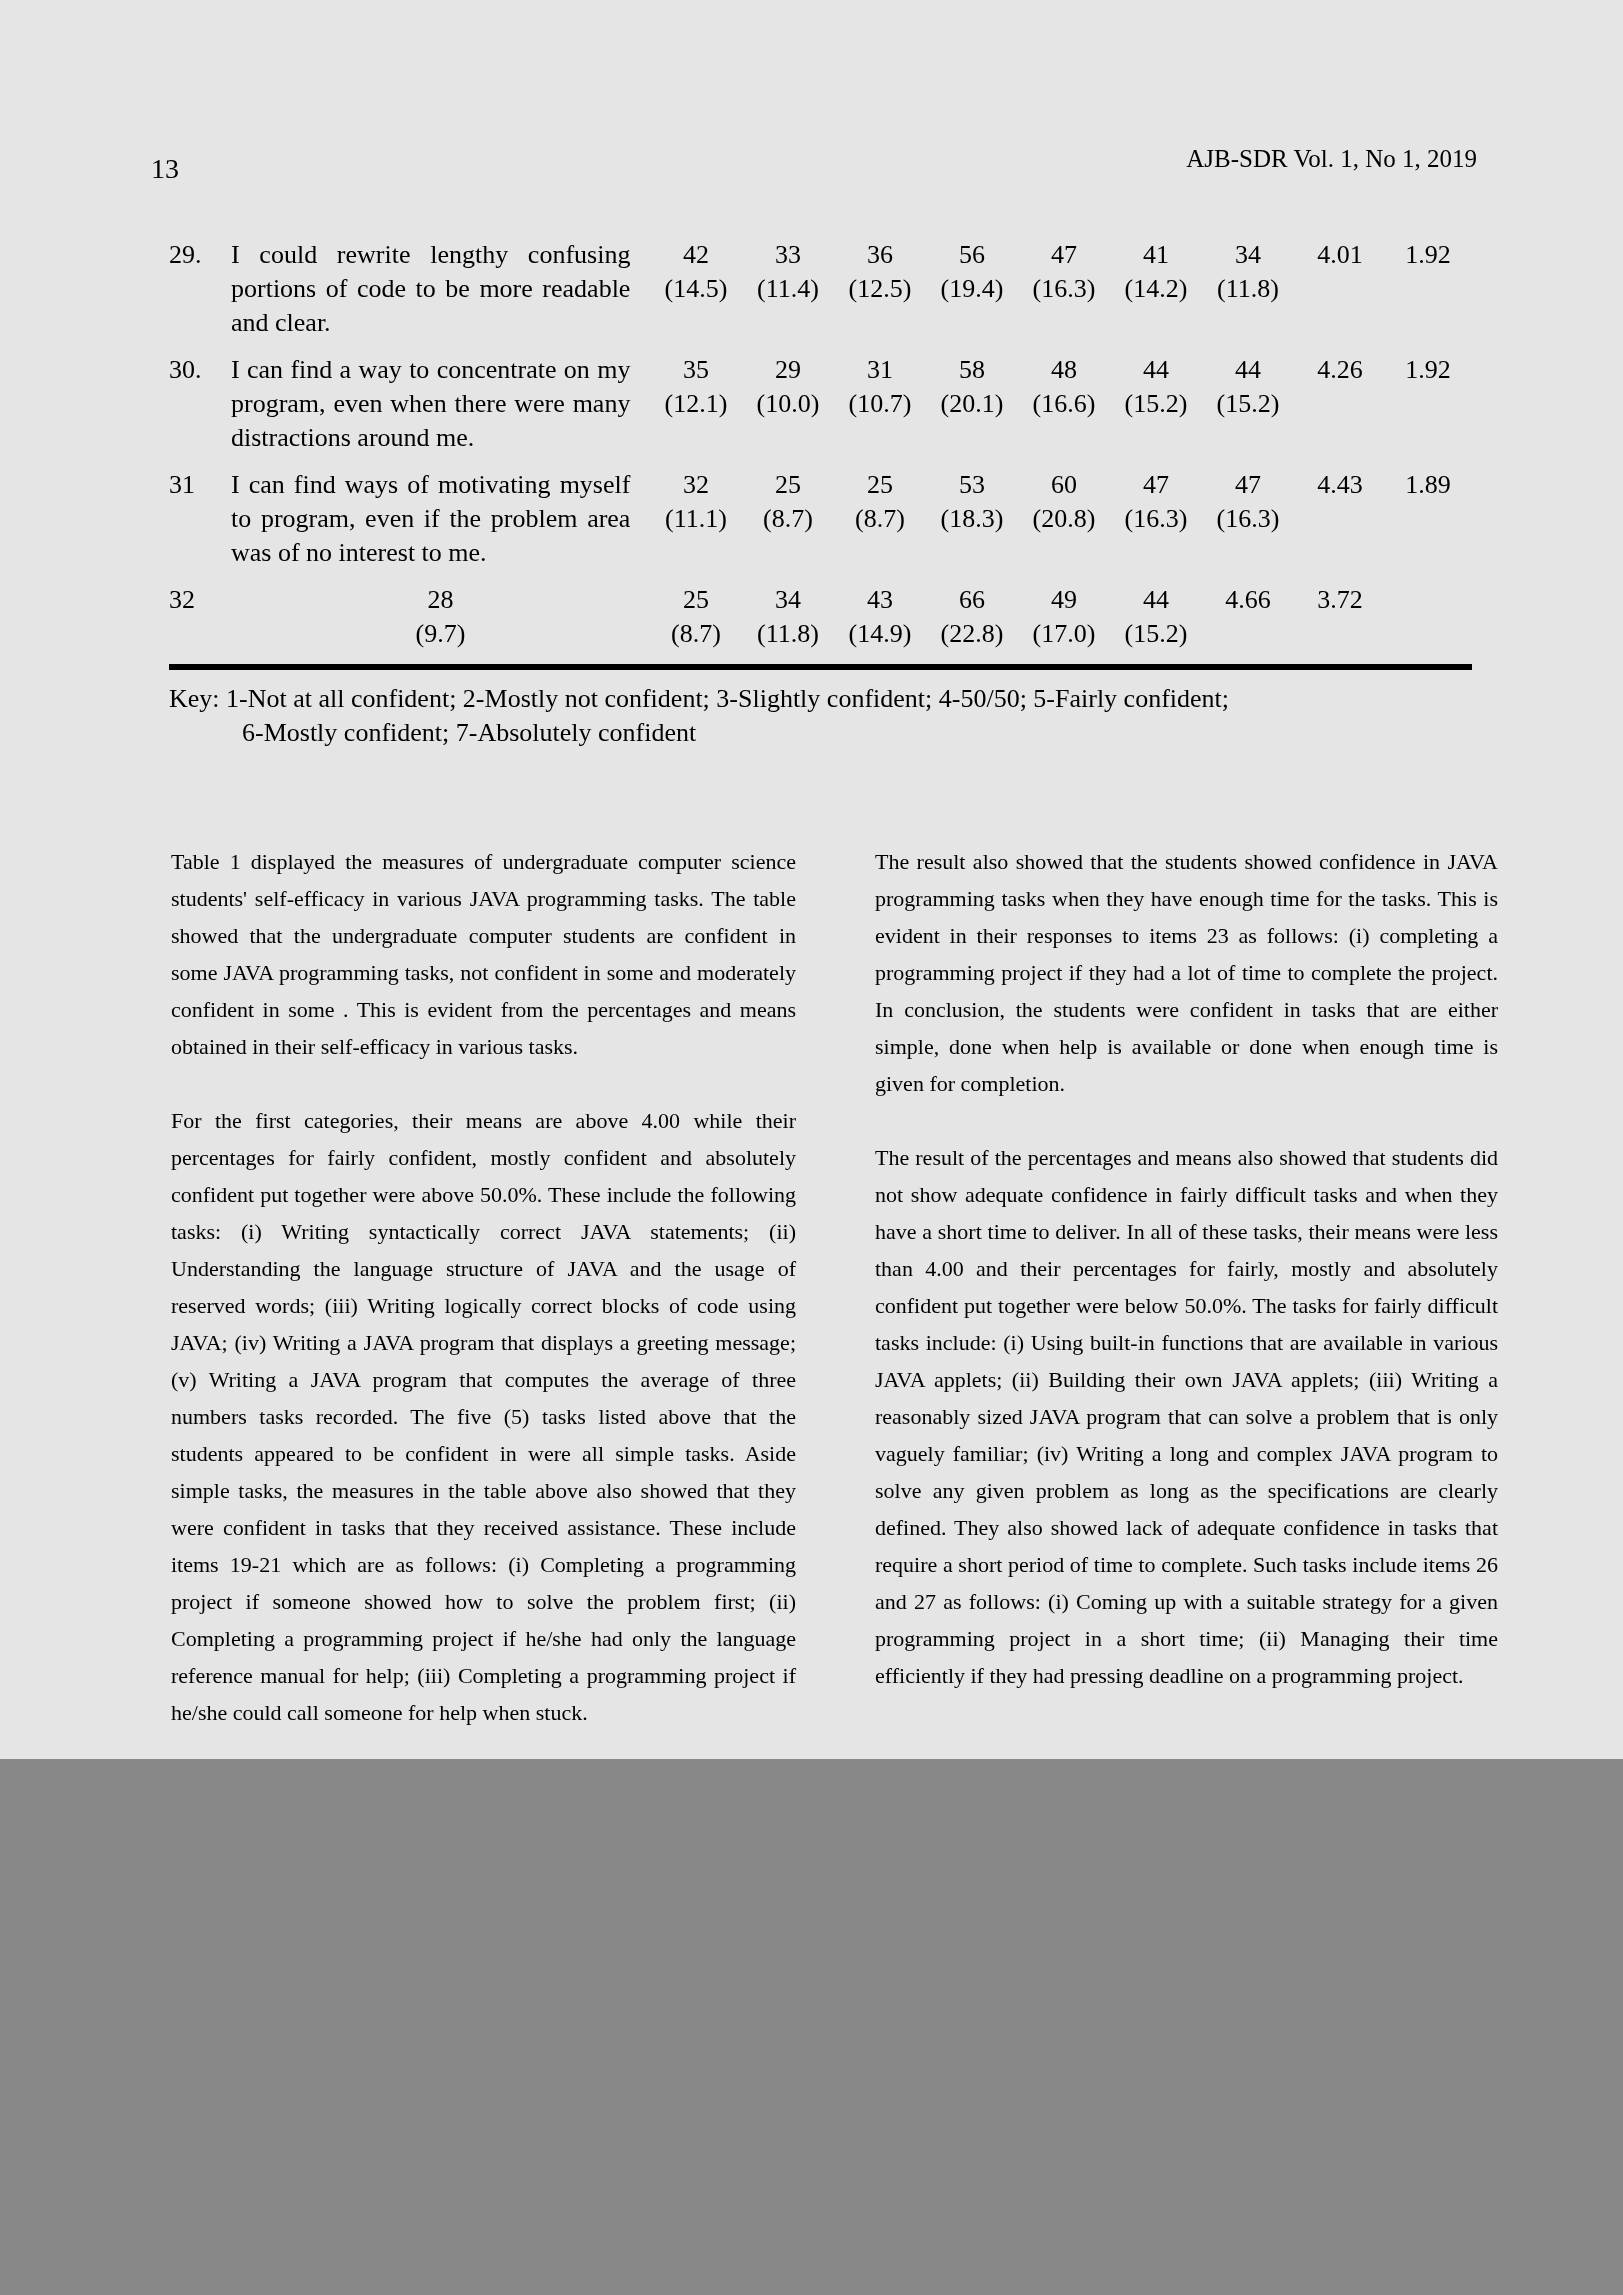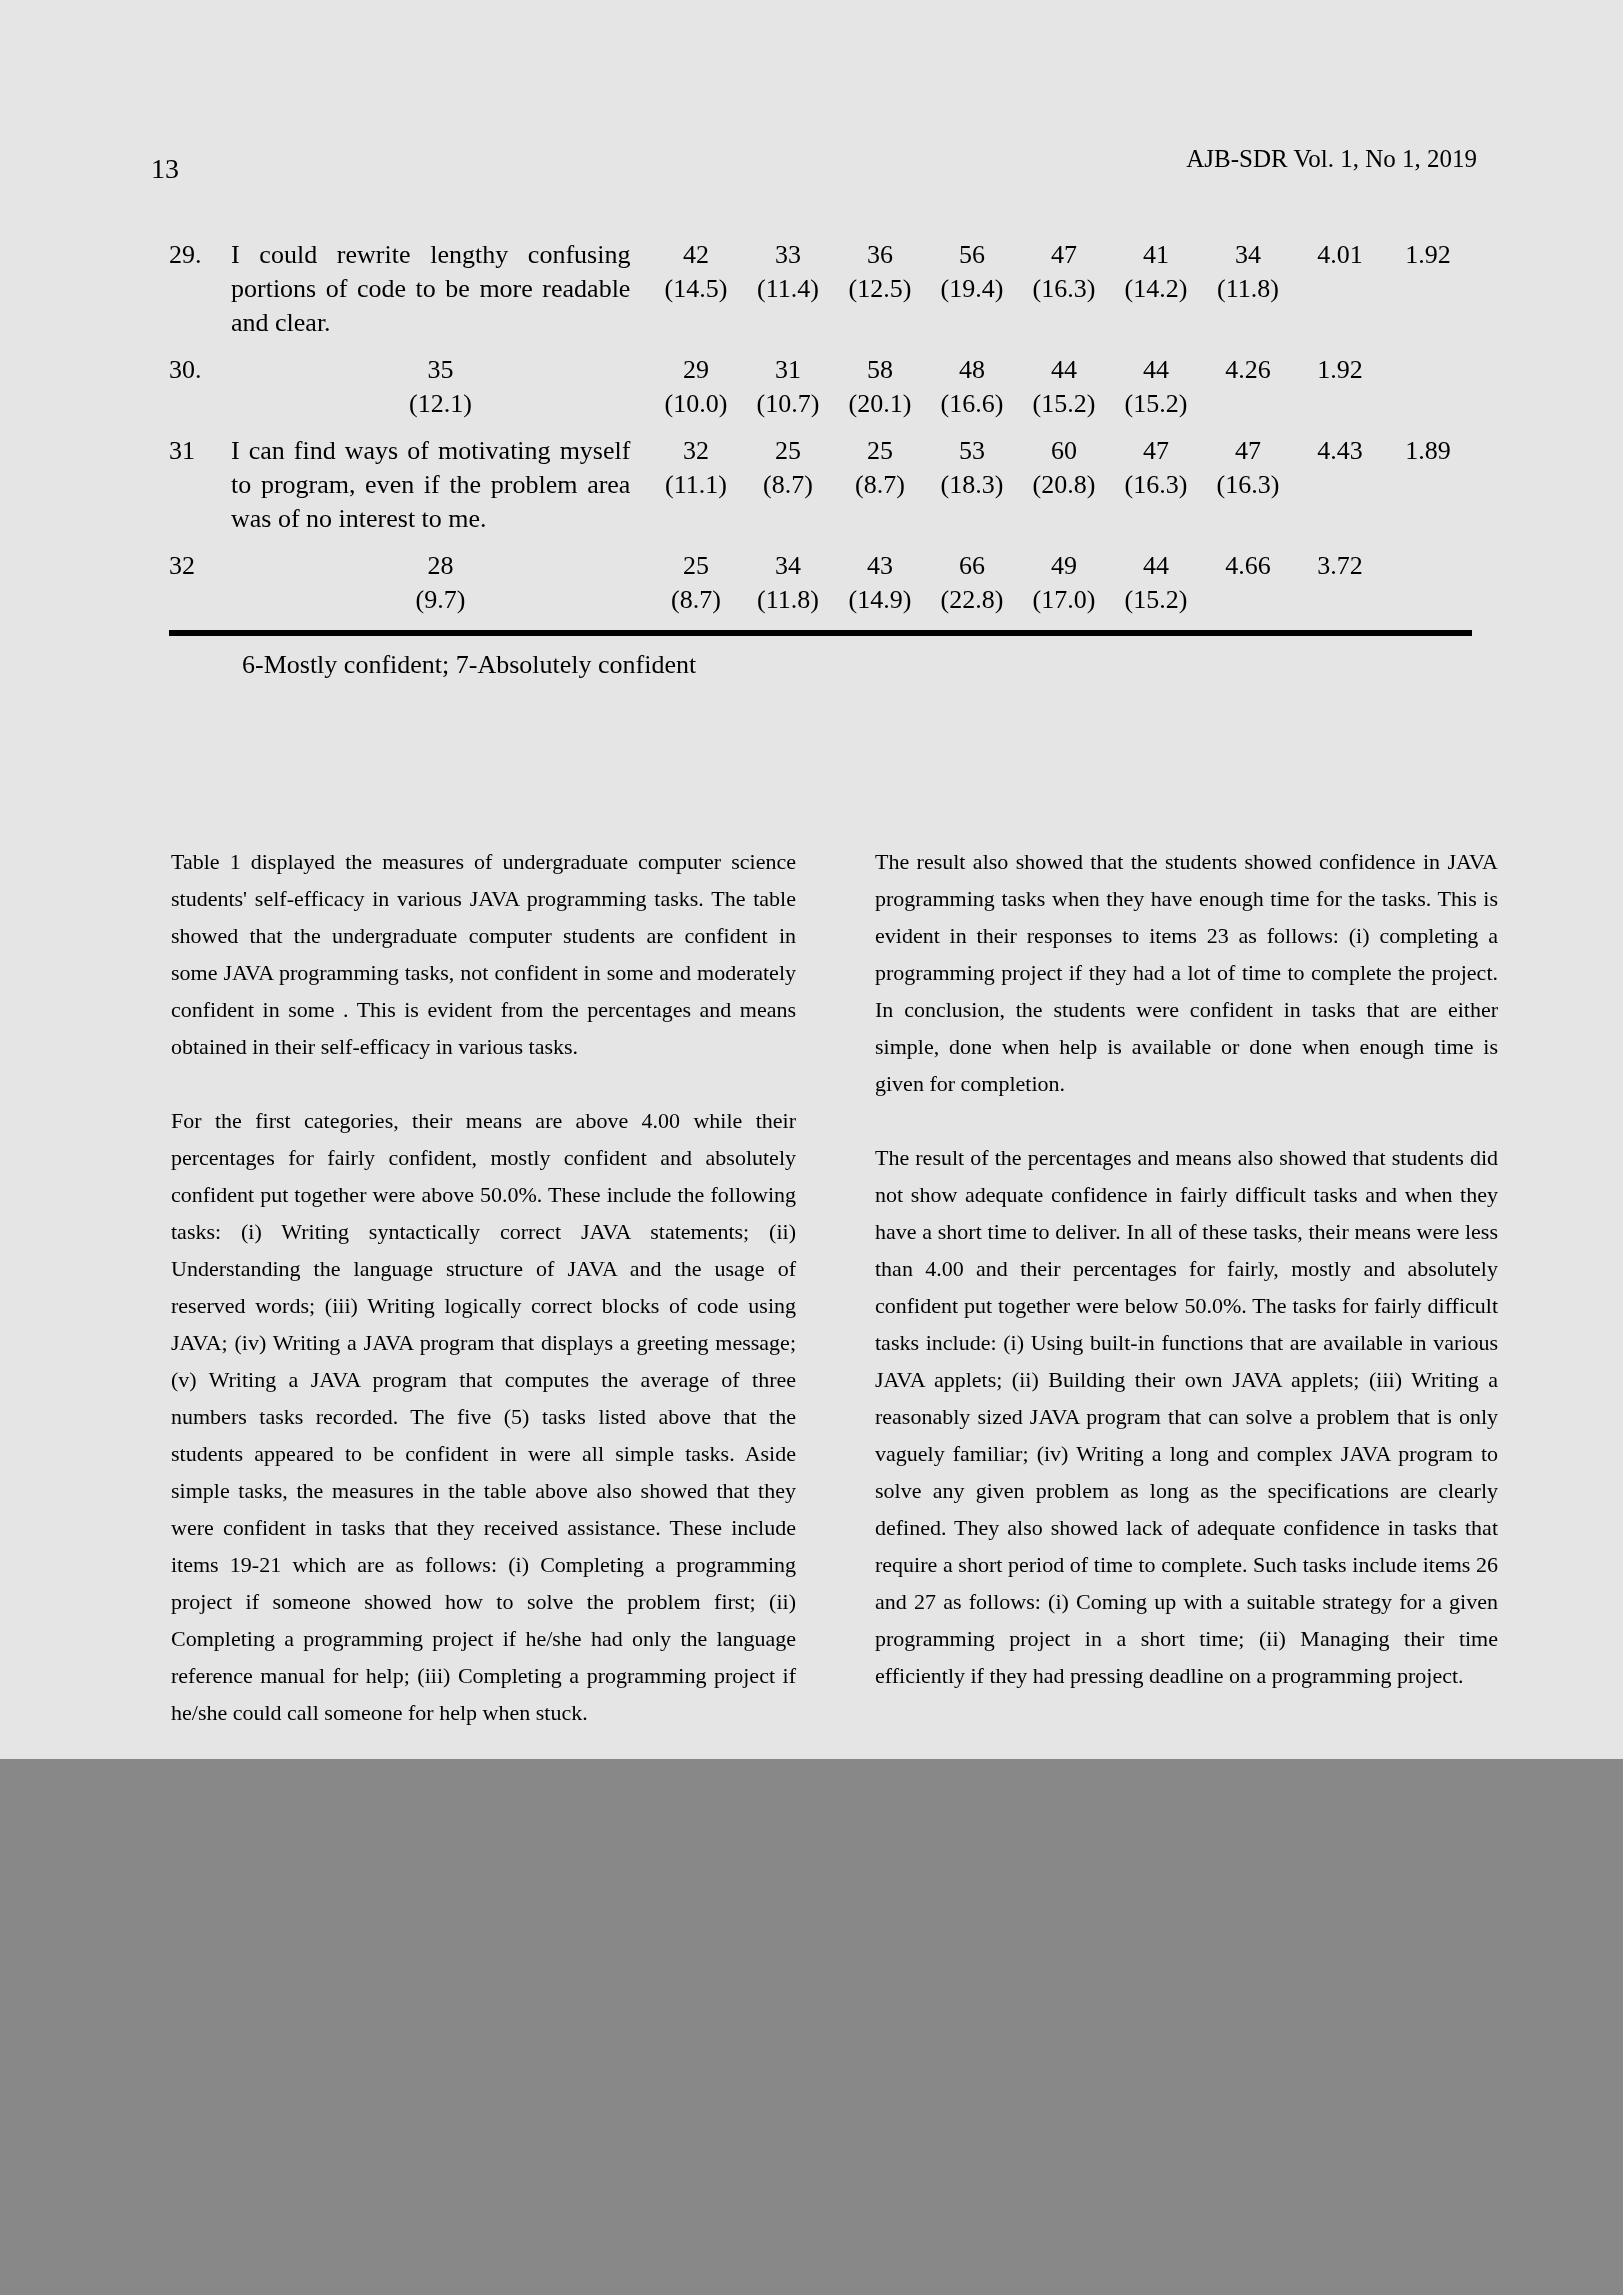--- a/index.html
+++ b/index.html
@@ -90,20 +90,21 @@
       <div class="fc">
           <div>34</div>
           <div>(11.8)</div>
         </div>
       <div class="mc">4.01</div>
       <div class="mc">1.92</div>
     </div>
 
     <div class="trow">
       <div class="tnum">30.</div>
+      <div class="stmt">I can find a way to concentrate on my program, even when there were many distractions around me.</div>
       <div class="fc">
           <div>35</div>
           <div>(12.1)</div>
         </div>
       <div class="fc">
           <div>29</div>
           <div>(10.0)</div>
         </div>
       <div class="fc">
           <div>31</div>
@@ -194,20 +195,21 @@
           <div>44</div>
           <div>(15.2)</div>
         </div>
       <div class="mc">4.66</div>
       <div class="mc">3.72</div>
     </div>
 
     <div class="table-rule"></div>
 
     <div class="key">
+      <div>Key: 1-Not at all confident; 2-Mostly not confident; 3-Slightly confident; 4-50/50; 5-Fairly confident;</div>
       <div class="key-l2">6-Mostly confident; 7-Absolutely confident</div>
     </div>
   </div>
 
   <div class="col col-left">
     <p>Table 1 displayed the measures of undergraduate computer science students' self-efficacy in various JAVA programming tasks. The table showed that the undergraduate computer students are confident in some JAVA programming tasks,  not confident in some and moderately confident in some . This is evident from the percentages and means obtained in their self-efficacy in various tasks.</p>
     <p>For the first categories, their means are above 4.00 while their percentages for fairly confident, mostly confident and absolutely confident put together were above 50.0%. These include the following tasks: (i) Writing syntactically correct JAVA statements; (ii) Understanding the language structure of JAVA and the usage of reserved words; (iii) Writing logically correct blocks of code using JAVA; (iv) Writing a JAVA program that displays a greeting message; (v) Writing a JAVA program that computes the average of three numbers tasks recorded. The five (5) tasks listed above that the students appeared to be confident in were all simple tasks. Aside simple tasks, the measures in the table above also showed that they were confident in tasks that they received assistance. These include items 19-21 which are as follows: (i) Completing a programming project if someone showed how to solve the problem first; (ii) Completing a programming project if he/she had only the language reference manual for help; (iii) Completing a programming project if he/she could call someone for help when stuck.</p>
   </div>
 
   <div class="col col-right">

